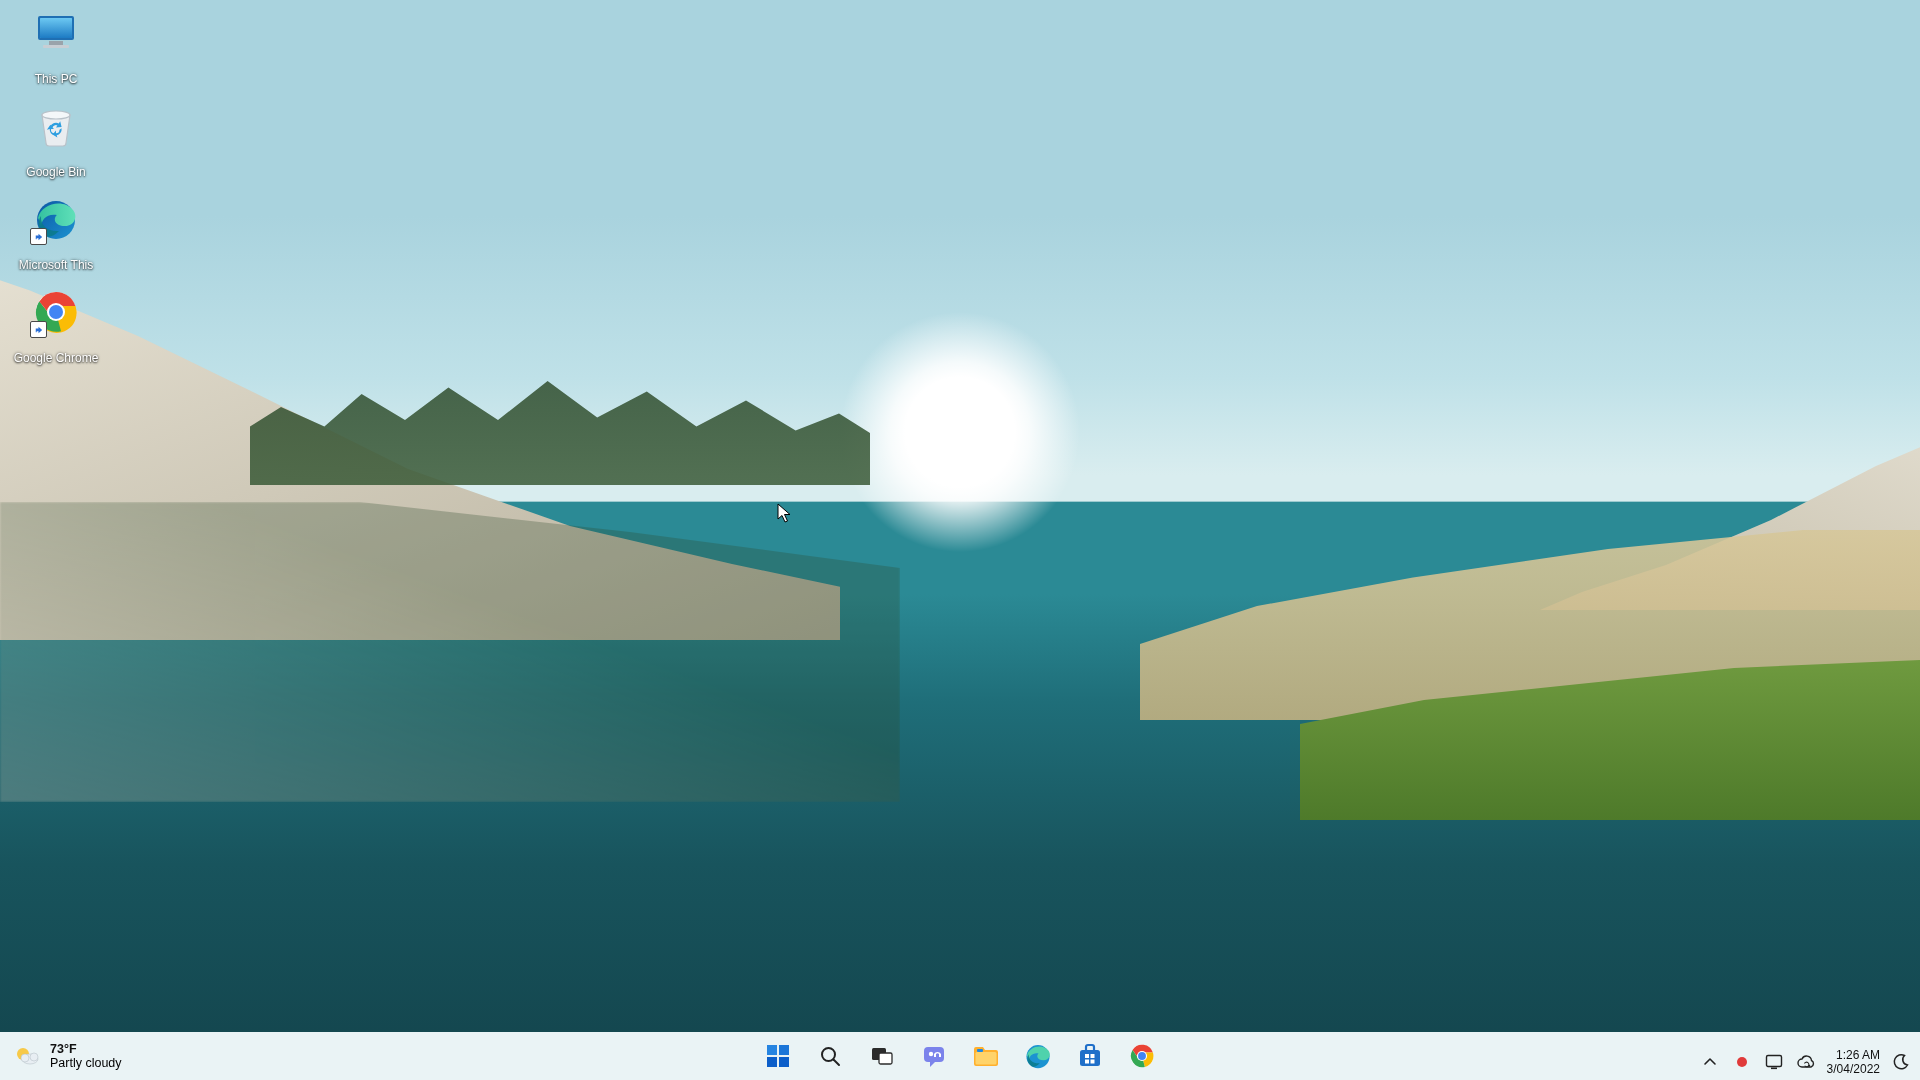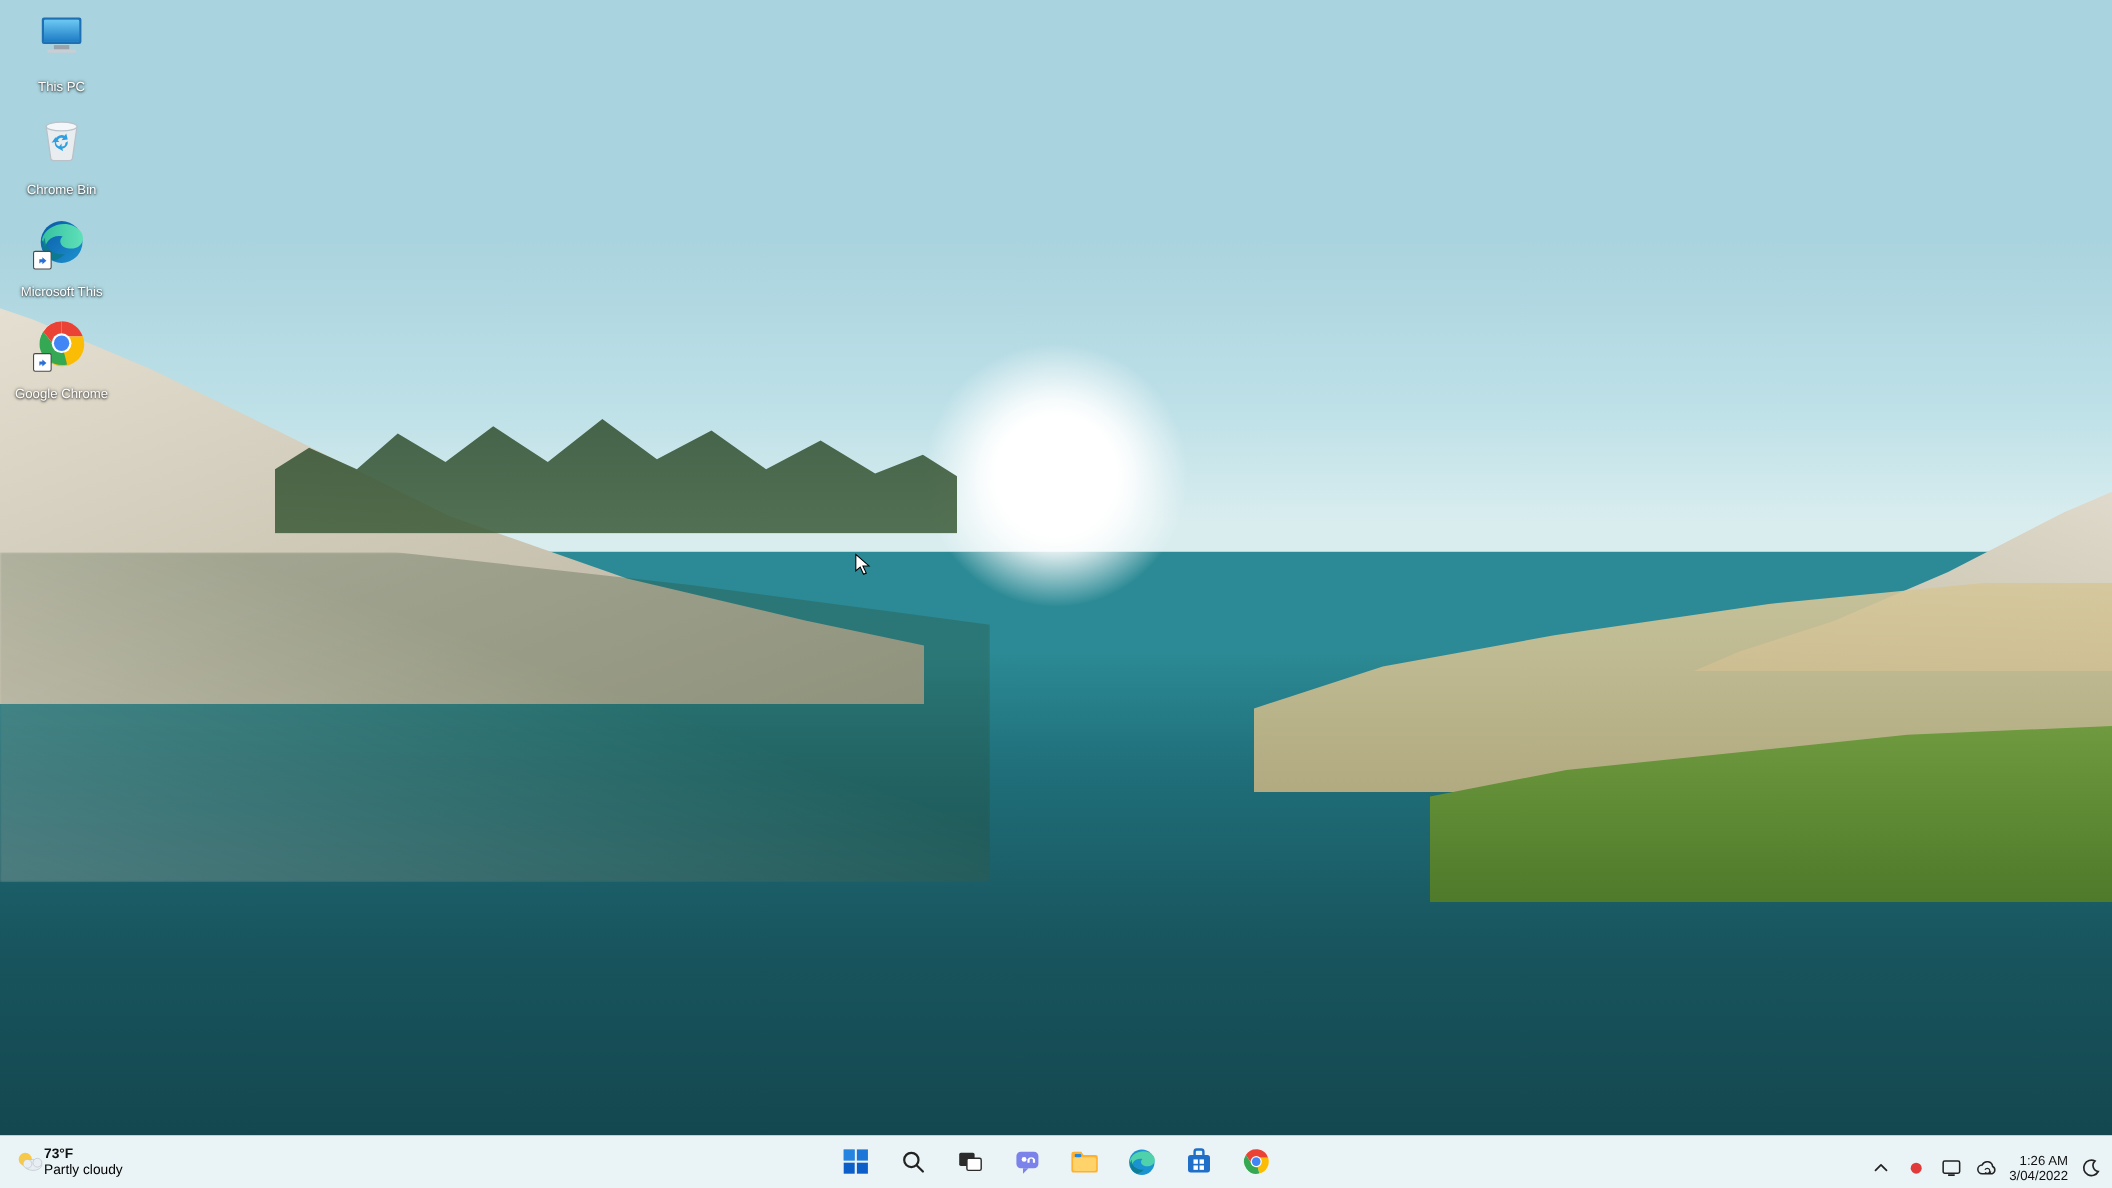--- a/index.html
+++ b/index.html
@@ -35,21 +35,21 @@
     clip-path:polygon(0% 0%,40% 0%,70% 10%,90% 18%,100% 22%,100% 100%,0% 100%);}
   
   .desktop{position:absolute;inset:0;}
   .dicon{position:absolute;width:92px;display:flex;flex-direction:column;align-items:center;cursor:pointer;}
   .dicon .glyph{width:46px;height:46px;position:relative;}
   .dicon .shortcut{position:absolute;left:-3px;bottom:-3px;width:15px;height:15px;background:#fff;border:1px solid #4a4a4a;border-radius:2px;display:flex;align-items:center;justify-content:center;}
   .dicon .shortcut svg{width:11px;height:11px;}
   .dicon .lbl{margin-top:16px;color:#fff;font-size:12px;line-height:14px;text-align:center;text-shadow:0 1px 2px rgba(0,0,0,.7),0 0 3px rgba(0,0,0,.6);max-width:88px;}
   
   .taskbar{position:absolute;left:0;right:0;bottom:0;height:48px;background:#eaf3f5;display:flex;align-items:center;}
-  .weather{position:absolute;left:14px;top:0;height:48px;display:flex;align-items:center;gap:0;cursor:pointer;}
+  .weather{position:absolute;left:14px;top:0;height:48px;display:flex;align-items:center;gap:10px;cursor:pointer;}
   .weather .txt{display:flex;flex-direction:column;line-height:15px;}
   .weather .t1{font-size:12.5px;color:#111;font-weight:600;}
   .weather .t2{font-size:12.5px;color:#000000;margin-top:-1px;}
   .center-icons{margin:0 auto;display:flex;gap:8px;}
   .tbtn{width:44px;height:44px;display:flex;align-items:center;justify-content:center;border-radius:4px;cursor:pointer;}
   .tray{position:absolute;right:8px;top:0;height:60px;display:flex;align-items:center;gap:10px;}
   .tray .clock{display:flex;flex-direction:column;align-items:flex-end;line-height:14px;font-size:12px;color:#111;cursor:pointer;}
   .tray .ic{width:22px;height:22px;display:flex;align-items:center;justify-content:center;cursor:pointer;}
   .tray .rec{width:10px;height:10px;border-radius:50%;background:#e03a3a;}
   .cursor{position:absolute;width:16px;height:22px;pointer-events:none;}
@@ -92,21 +92,21 @@
       <svg viewBox="0 0 46 46" width="46" height="46">
         <path d="M9 12 L37 12 L33 40 Q33 43 30 43 L16 43 Q13 43 13 40 Z" fill="#e9edf0" stroke="#b9c2c9" stroke-width="1.2"></path>
         <ellipse cx="23" cy="12" rx="14" ry="4" fill="#f4f7f9" stroke="#b9c2c9" stroke-width="1.2"></ellipse>
         <g transform="translate(23 26) scale(.7)">
           <path d="M-8 -4 A9 9 0 0 1 4 -8 l2 -3 2 8 -8 1 2 -3 A5 5 0 0 0 -5 -2 Z" fill="#2e9fe0"></path>
           <path d="M8 -1 A9 9 0 0 1 1 9 l1 3 -7 -4 5 -6 0 4 A5 5 0 0 0 5 1 Z" fill="#2e9fe0"></path>
           <path d="M-2 9 A9 9 0 0 1 -9 0 l-4 1 5 -7 5 6 -4 0 A5 5 0 0 0 -3 6 Z" fill="#2e9fe0"></path>
         </g>
       </svg>
     </div>
-    <span class="lbl">Chrome Bin</span>
+    <span class="lbl">Google Bin</span>
   </div>
 
   <div class="dicon" style="left:10px;top:196px">
     <div class="glyph">
       <svg viewBox="0 0 46 46" width="46" height="46">
         <defs>
           <linearGradient id="eg1" x1="0" y1="0" x2="1" y2="1">
               <stop offset="0" stop-color="#0b57a4"></stop>
               <stop offset="1" stop-color="#1c93d1"></stop>
             </linearGradient>

